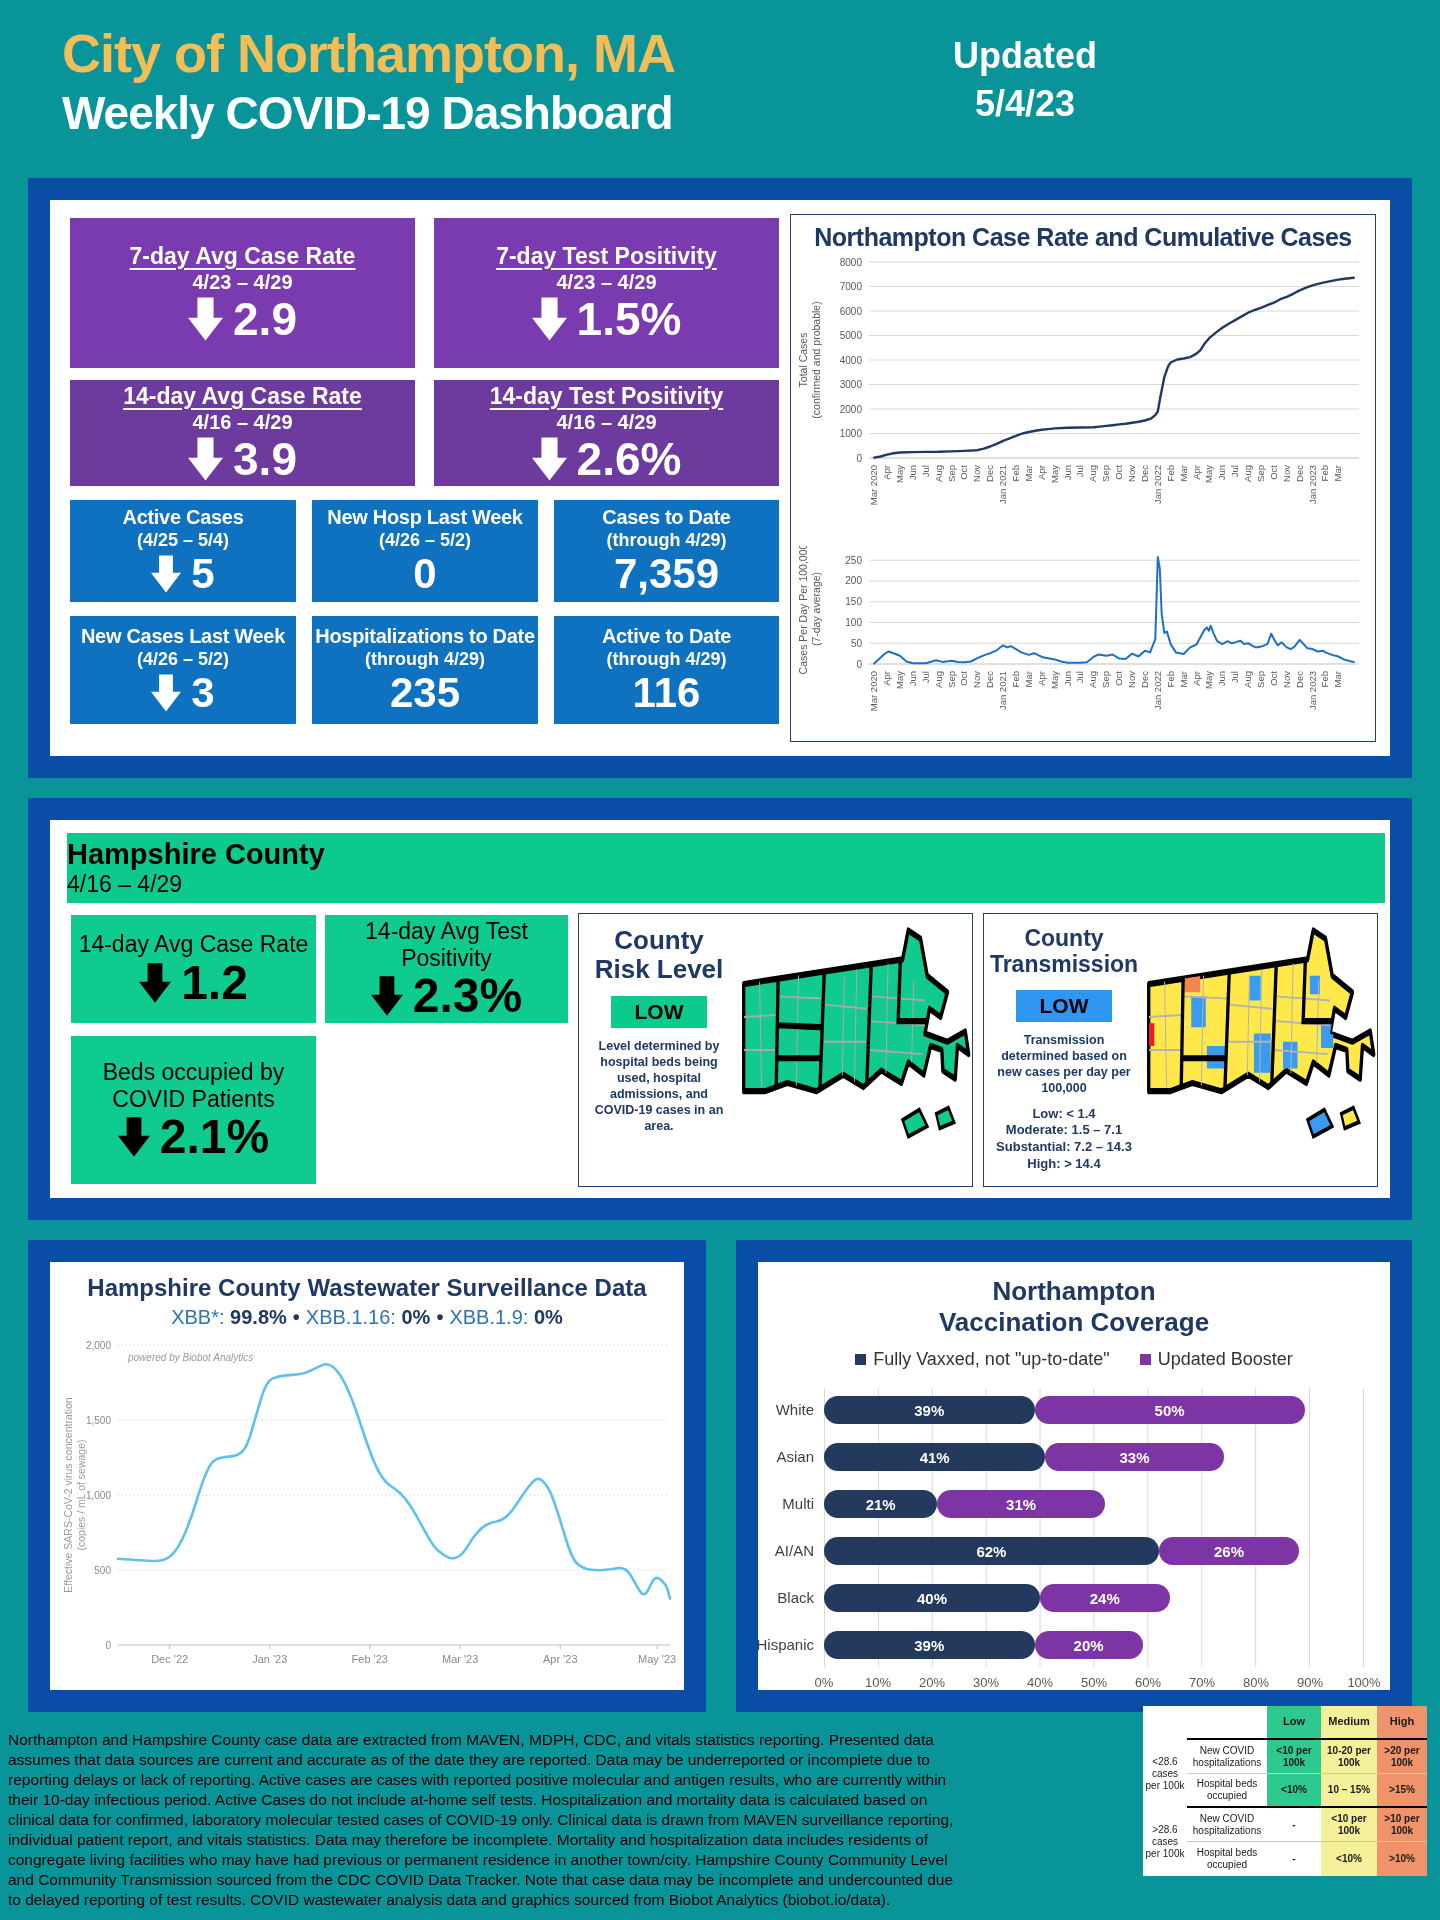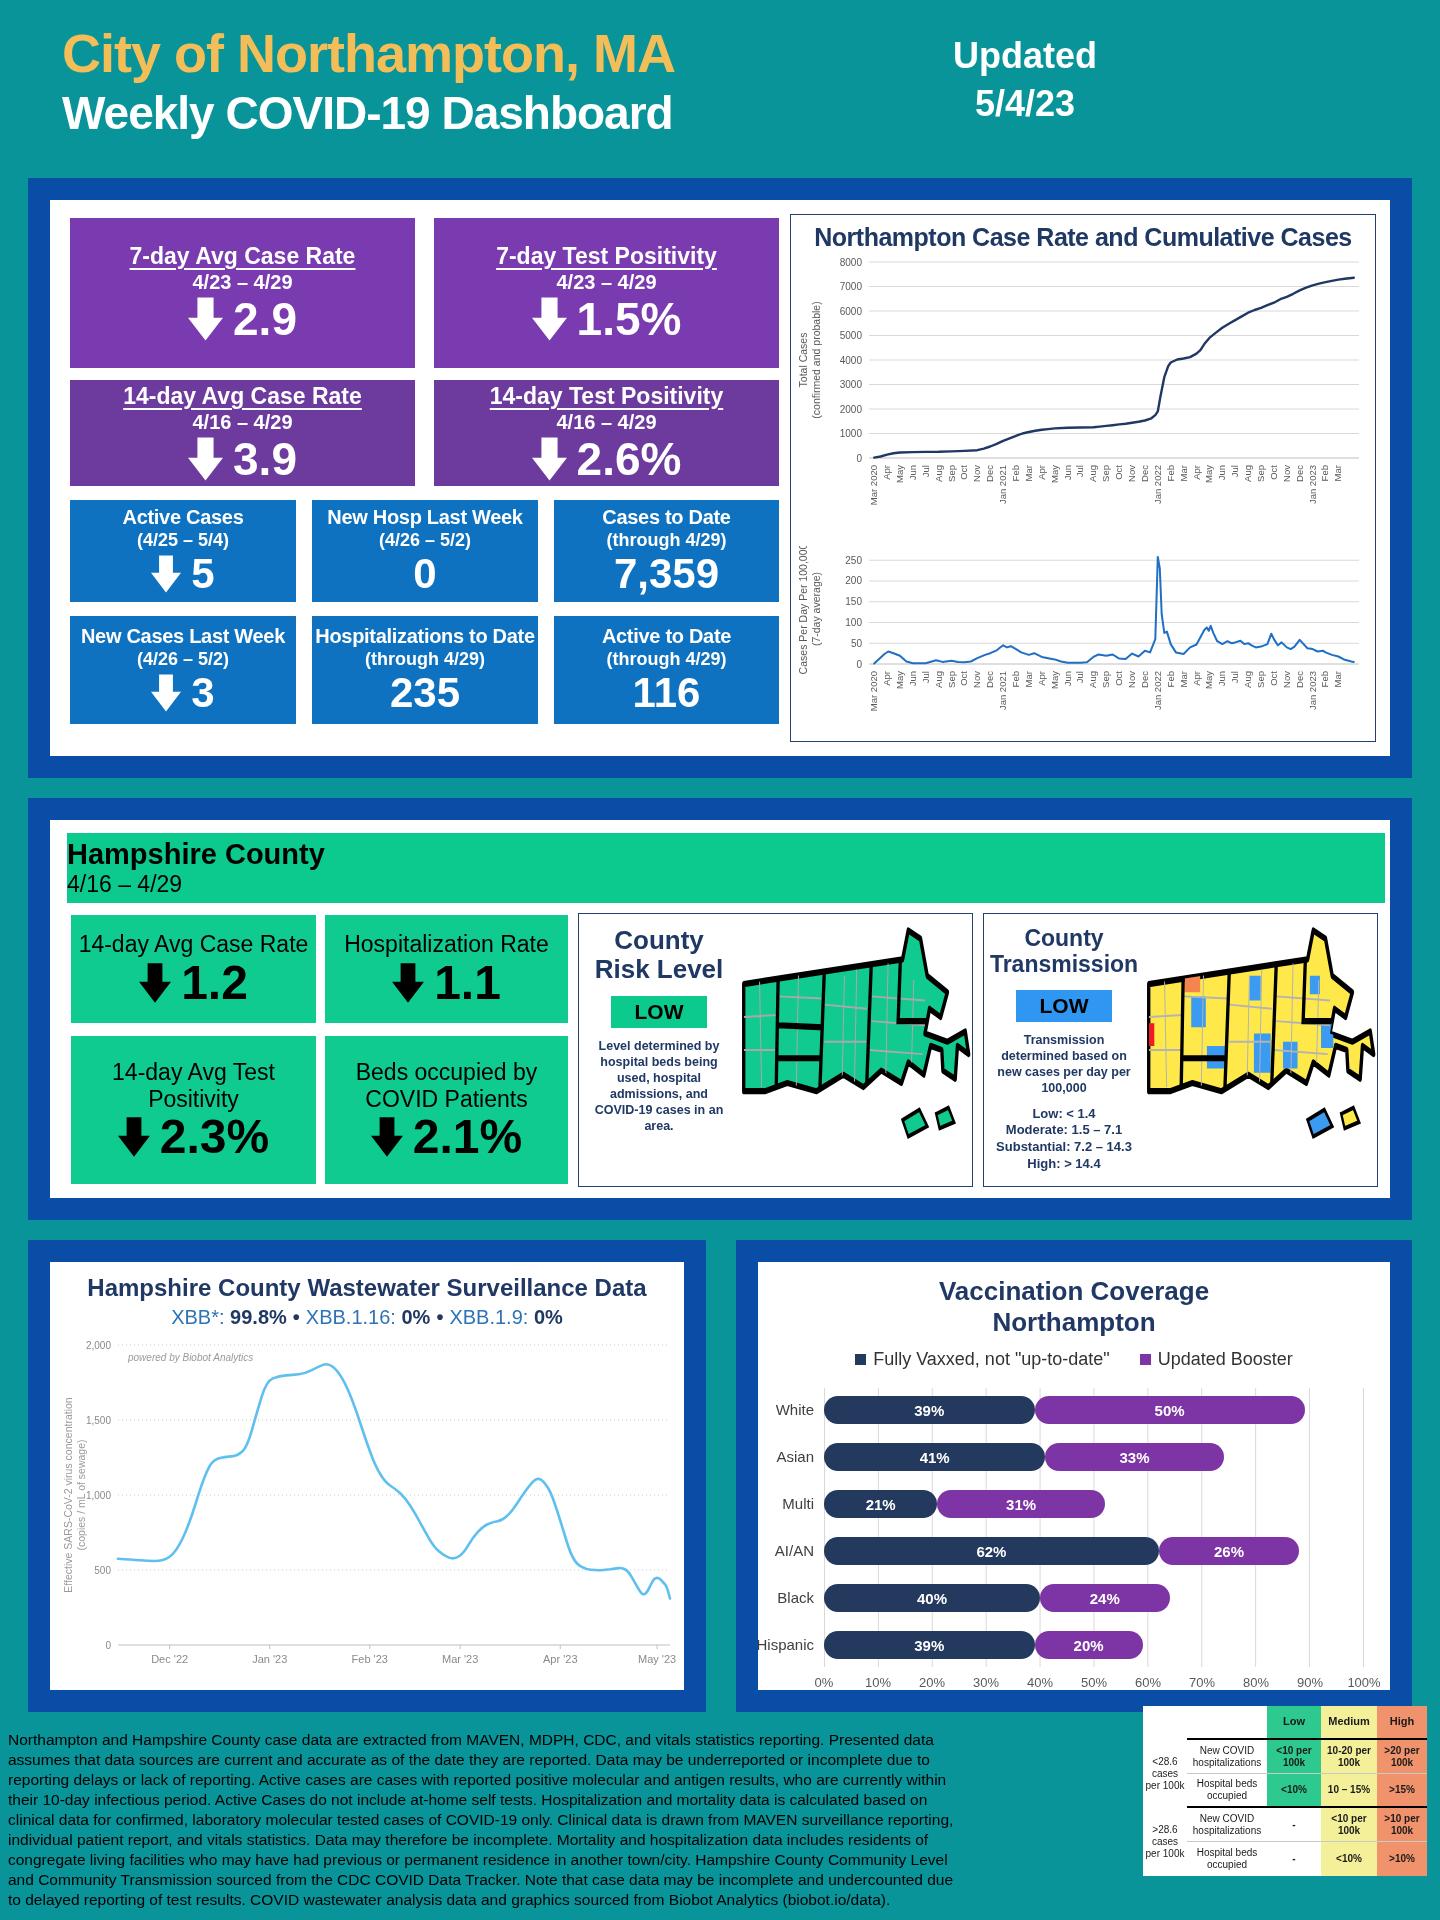--- a/index.html
+++ b/index.html
@@ -326,29 +326,20 @@
           <div class="card gc">
             <div class="ct">14-day Avg Case Rate</div>
             <div class="vrow cv">
               <svg width="32" height="40" viewBox="0 0 26 32">
                 <path d="M7 0H19V15H26L13 32L0 15H7Z" fill="#000000"></path>
               </svg>
               <span>1.2</span>
             </div>
           </div>
           <div class="card gc">
-            <div class="ct">Hospitalization Rate</div>
-            <div class="vrow cv">
-              <svg width="32" height="40" viewBox="0 0 26 32">
-                <path d="M7 0H19V15H26L13 32L0 15H7Z" fill="#000000"></path>
-              </svg>
-              <span>1.1</span>
-            </div>
-          </div>
-          <div class="card gc">
             <div class="ct">14-day Avg Test Positivity</div>
             <div class="vrow cv">
               <svg width="32" height="40" viewBox="0 0 26 32">
                 <path d="M7 0H19V15H26L13 32L0 15H7Z" fill="#000000"></path>
               </svg>
               <span>2.3%</span>
             </div>
           </div>
           <div class="card gc">
             <div class="ct">Beds occupied by COVID Patients</div>
@@ -450,22 +441,22 @@
             <text x="35" y="166" font-size="10.5" fill="#9a9a9a" text-anchor="middle" transform="rotate(-90 35 166)">(copies / mL of sewage)</text>
             <text x="78" y="32" font-size="10" fill="#9a9a9a" font-style="italic">powered by Biobot Analytics</text>
             <path d="M68.0 229.8Q93.8 231.7 103.5 232.0Q113.2 232.3 119.6 227.7Q126.1 223.0 132.6 209.5Q139.0 196.0 145.5 175.0Q151.9 154.0 156.8 142.8Q161.6 131.5 168.1 129.6Q174.5 127.8 181.0 127.4Q187.4 127.0 192.3 122.5Q197.1 118.0 202.0 100.8Q206.8 83.5 211.6 67.8Q216.5 52.0 222.9 49.4Q229.4 46.8 235.9 46.4Q242.3 46.0 248.8 45.3Q255.2 44.5 261.7 41.1Q268.1 37.8 273.0 35.9Q277.8 34.0 282.7 37.8Q287.5 41.5 292.4 49.8Q297.2 58.0 302.0 70.8Q306.9 83.5 311.7 98.5Q316.6 113.5 321.4 126.3Q326.2 139.0 331.1 146.5Q335.9 154.0 340.8 157.0Q345.6 160.0 350.5 164.5Q355.3 169.0 360.1 176.5Q365.0 184.0 369.8 193.0Q374.7 202.0 379.5 210.3Q384.4 218.5 389.2 222.6Q394.0 226.8 398.9 228.6Q403.7 230.5 408.6 227.5Q413.4 224.5 418.2 216.3Q423.1 208.0 427.9 202.8Q432.8 197.5 437.6 195.3Q442.5 193.0 447.3 192.3Q452.1 191.5 457.0 187.0Q461.8 182.5 466.7 175.0Q471.5 167.5 476.4 160.8Q481.2 154.0 484.4 151.4Q487.6 148.8 490.9 150.6Q494.1 152.5 497.3 157.8Q500.6 163.0 503.8 172.0Q507.0 181.0 510.2 191.5Q513.5 202.0 516.7 212.5Q519.9 223.0 523.2 229.0Q526.4 235.0 531.2 237.6Q536.1 240.3 540.9 240.8Q545.8 241.3 550.6 241.2Q555.4 241.0 560.3 240.3Q565.1 239.5 568.4 239.1Q571.6 238.8 574.8 240.3Q578.0 241.8 581.3 247.4Q584.5 253.0 587.7 258.6Q590.9 264.3 592.6 265.0Q594.2 265.8 595.8 264.3Q597.4 262.8 599.0 259.4Q600.6 256.0 602.2 253.0Q603.9 250.0 605.5 249.3Q607.1 248.5 608.7 249.3Q610.3 250.0 611.9 251.9Q613.5 253.8 615.2 255.6Q616.8 257.5 618.4 263.5L620.0 269.5" fill="none" stroke="#5fc0f0" stroke-width="2.6" stroke-linejoin="round" stroke-linecap="round"></path>
           </svg></div>
     </div>
   </section>
 
   <section id="vax" class="frame">
     <div class="inner3">
       <div class="vx-title">
+        <div>Northampton</div>
         <div>Vaccination Coverage</div>
-        <div>Northampton</div>
       </div>
       <div id="vx-legend">
           <div class="lg-item">
             <span class="lg-sq" style="background: rgb(36, 57, 94);"></span>
             <span>Fully Vaxxed, not "up-to-date"</span>
           </div>
           <div class="lg-item">
             <span class="lg-sq" style="background: rgb(125, 53, 166);"></span>
             <span>Updated Booster</span>
           </div>

